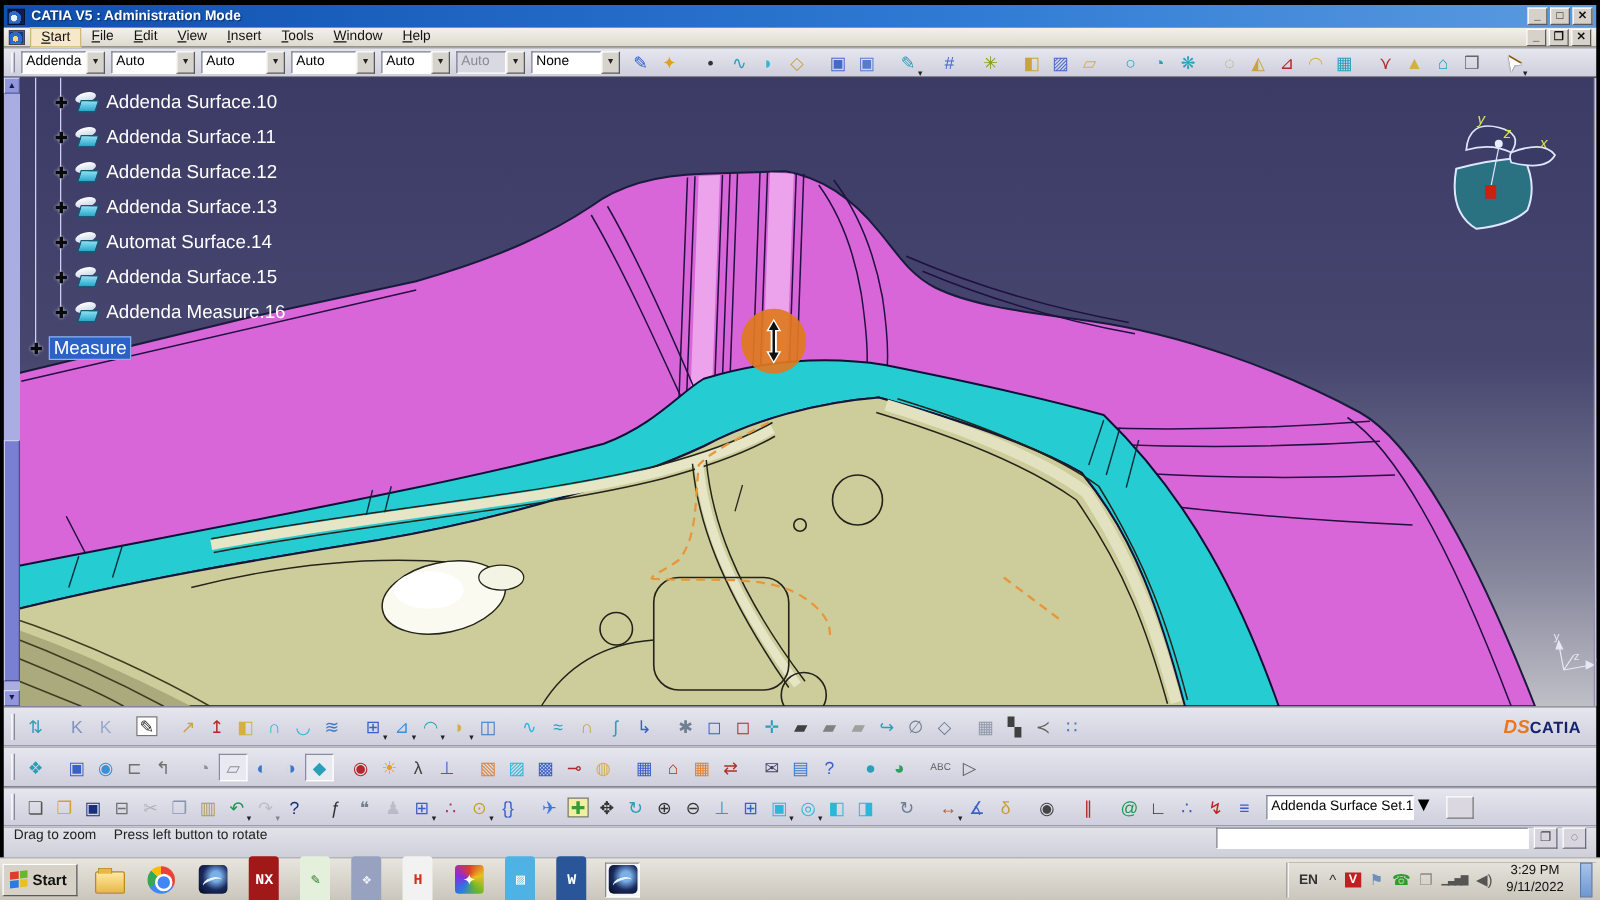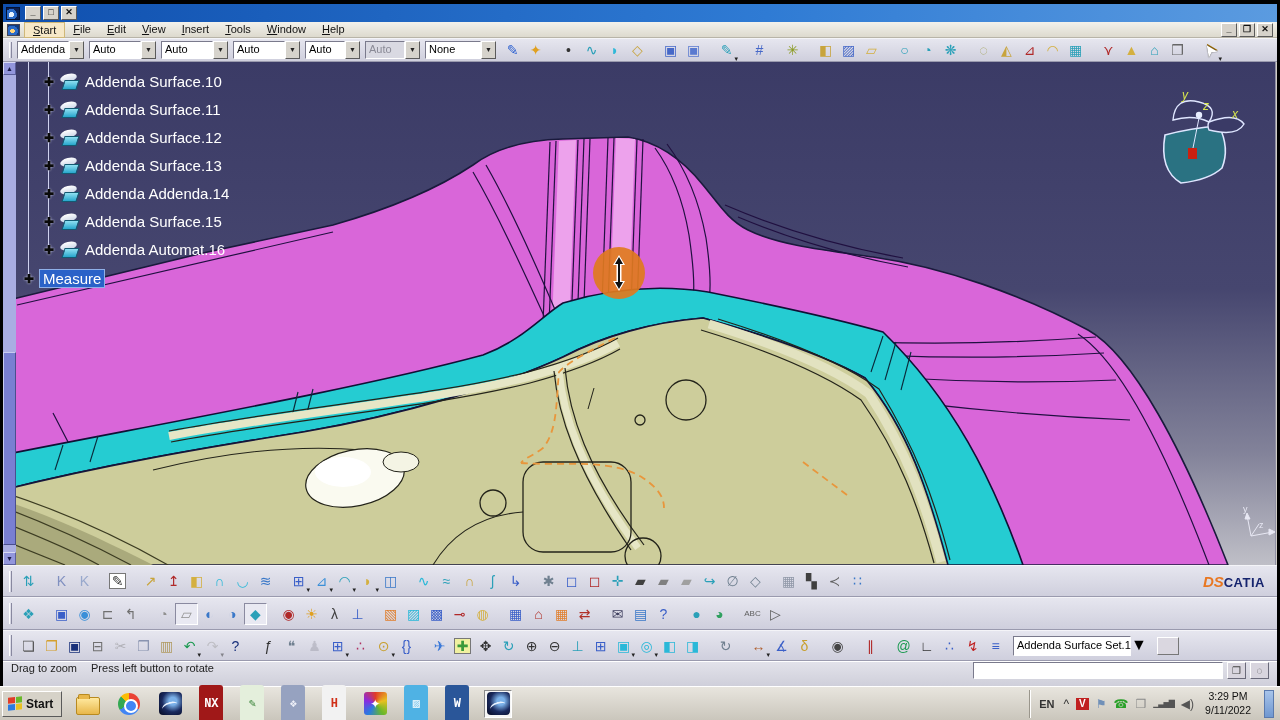--- a/index.html
+++ b/index.html
@@ -125,20 +125,21 @@
 </style>
 </head>
 <body>
 
 <div class="screen">
   <div class="topstrip"></div>
   <div class="appcol">
 
     <div class="titlebar">
       <span class="app-ico"></span>
+      <span class="ttl">CATIA V5 : Administration Mode</span>
       <span class="winbtns">
         <span class="wbtn">_</span>
         <span class="wbtn">□</span>
         <span class="wbtn">✕</span>
       </span>
     </div>
 
     <div class="menubar">
       <span class="mdi-ico"></span>
       <span id="menu-items" style="display:flex;">
@@ -434,27 +435,27 @@
           <span class="ticon" style="left: 56px; top: 40px;"></span>
           <span class="tlabel" style="left: 82px; top: 39px;">Addenda Surface.11</span>
           <span class="texp" style="left: 40px; top: 70px;">✚</span>
           <span class="ticon" style="left: 56px; top: 68px;"></span>
           <span class="tlabel" style="left: 82px; top: 67px;">Addenda Surface.12</span>
           <span class="texp" style="left: 40px; top: 98px;">✚</span>
           <span class="ticon" style="left: 56px; top: 96px;"></span>
           <span class="tlabel" style="left: 82px; top: 95px;">Addenda Surface.13</span>
           <span class="texp" style="left: 40px; top: 126px;">✚</span>
           <span class="ticon" style="left: 56px; top: 124px;"></span>
-          <span class="tlabel" style="left: 82px; top: 123px;">Addenda Addenda.14</span>
+          <span class="tlabel" style="left: 82px; top: 123px;">Automat Surface.14</span>
           <span class="texp" style="left: 40px; top: 154px;">✚</span>
           <span class="ticon" style="left: 56px; top: 152px;"></span>
           <span class="tlabel" style="left: 82px; top: 151px;">Addenda Surface.15</span>
           <span class="texp" style="left: 40px; top: 182px;">✚</span>
           <span class="ticon" style="left: 56px; top: 180px;"></span>
-          <span class="tlabel" style="left: 82px; top: 179px;">Addenda Automat.16</span>
+          <span class="tlabel" style="left: 82px; top: 179px;">Addenda Measure.16</span>
           <span class="texp" style="left: 20px; top: 211px;">✚</span>
           <span class="tlabel sel" style="left: 36px; top: 207px;">Measure</span>
         </div>
     </div>
 
     <div class="toolbar tb-r1">
       <span class="thandle"></span>
       <span style="display:flex;align-items:center;flex:1;">
           <span class="tbtn">
             <span class="g" style="color: rgb(42, 160, 184);">⇅</span>

